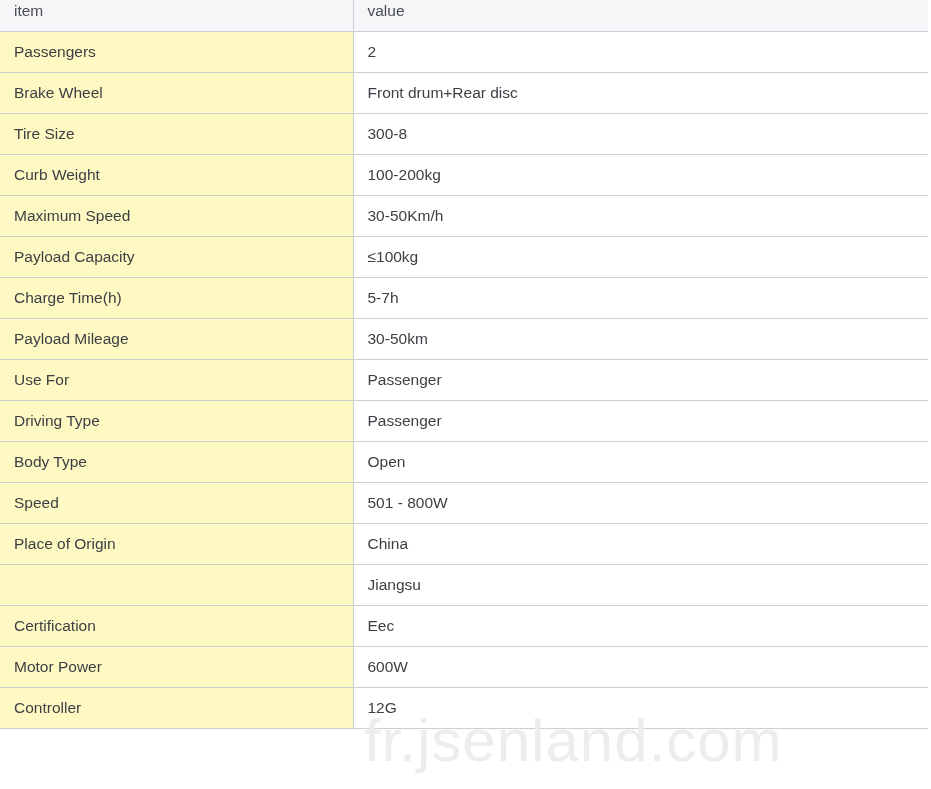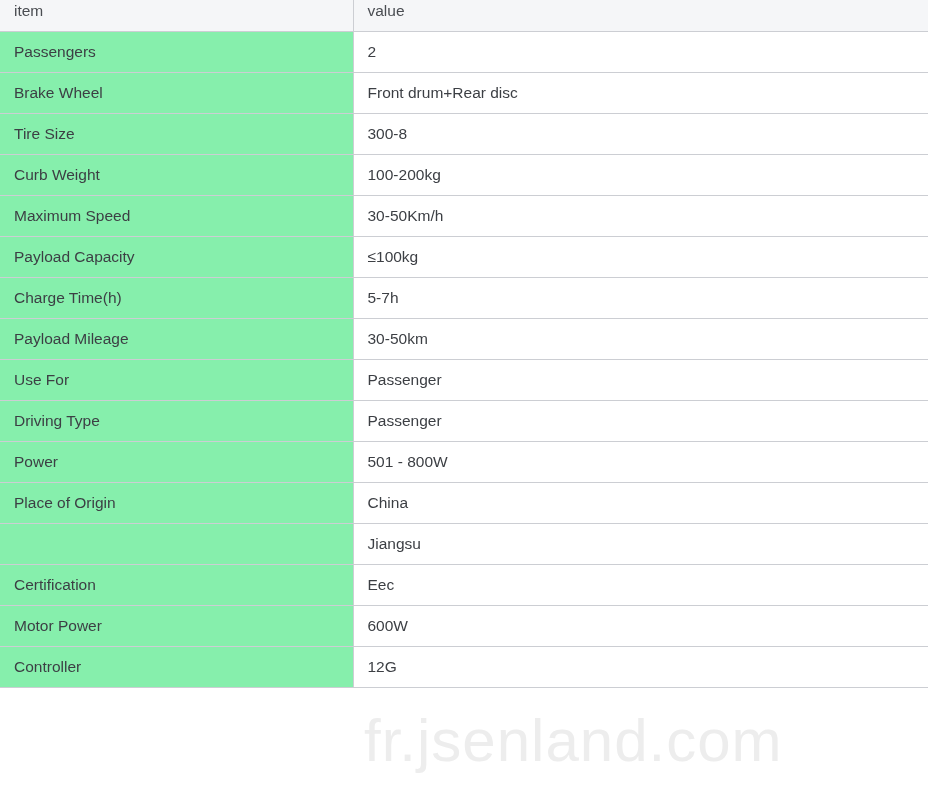--- a/index.html
+++ b/index.html
@@ -87,21 +87,21 @@
     border-right: none;
   }
 
   
   #spec-table td.value-cell {
     background: transparent;
   }
 
   
   #spec-table td.item-cell {
-    background: #86efac;
+    background: #fef9c3;
   }
 
   #spec-table tr.header-row th {
     border-bottom: 1px solid #ccced3;
   }
 
   
   #right-gutter {
     position: absolute;
     right: 0;
@@ -165,21 +165,25 @@
         </tr>
         <tr>
           <td class="item-cell">Use For</td>
           <td class="value-cell">Passenger</td>
         </tr>
         <tr>
           <td class="item-cell">Driving Type</td>
           <td class="value-cell">Passenger</td>
         </tr>
         <tr>
-          <td class="item-cell">Power</td>
+          <td class="item-cell">Body Type</td>
+          <td class="value-cell">Open</td>
+        </tr>
+        <tr>
+          <td class="item-cell">Speed</td>
           <td class="value-cell">501 - 800W</td>
         </tr>
         <tr>
           <td class="item-cell">Place of Origin</td>
           <td class="value-cell">China</td>
         </tr>
         <tr>
           <td class="item-cell"></td>
           <td class="value-cell">Jiangsu</td>
         </tr>

